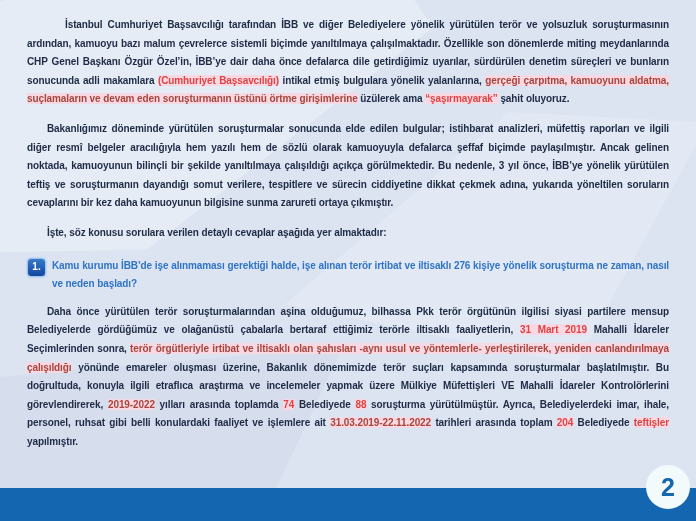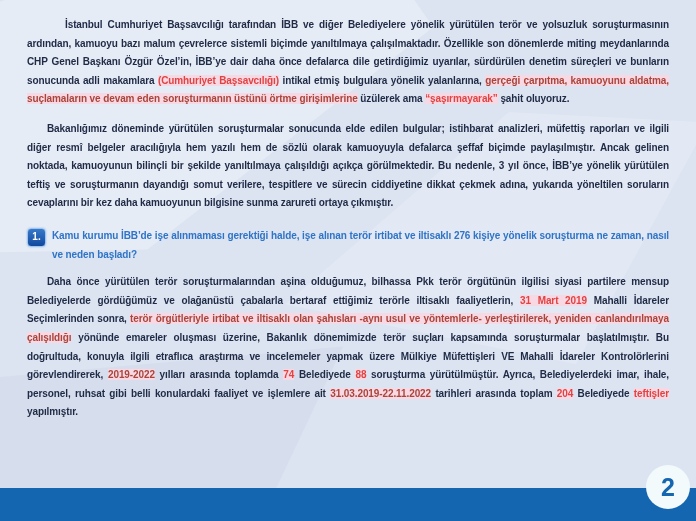--- a/index.html
+++ b/index.html
@@ -72,20 +72,21 @@
   <div class="wm wm-a"></div>
   <div class="wm wm-b"></div>
   <div class="wm wm-c"></div>
 
   <div class="content">
 
     <p class="para first"><span>İstanbul Cumhuriyet Başsavcılığı tarafından İBB ve diğer Belediyelere yönelik yürütülen terör ve yolsuzluk soruşturmasının ardından, kamuoyu bazı malum çevrelerce sistemli biçimde yanıltılmaya çalışılmaktadır. Özellikle son dönemlerde miting meydanlarında CHP Genel Başkanı Özgür Özel’in, İBB’ye dair daha önce defalarca dile getirdiğimiz uyarılar, sürdürülen denetim süreçleri ve bunların sonucunda adli makamlara </span><span class="red hl">(Cumhuriyet Başsavcılığı)</span><span> intikal etmiş bulgulara yönelik yalanlarına, </span><span class="brick hl">gerçeği çarpıtma, kamuoyunu aldatma, suçlamaların ve devam eden soruşturmanın üstünü örtme girişimlerine</span><span> üzülerek ama </span><span class="red hl">“şaşırmayarak”</span><span> şahit oluyoruz.</span></p>
 
     <p class="para"><span>Bakanlığımız döneminde yürütülen soruşturmalar sonucunda elde edilen bulgular; istihbarat analizleri, müfettiş raporları ve ilgili diğer resmî belgeler aracılığıyla hem yazılı hem de sözlü olarak kamuoyuyla defalarca şeffaf biçimde paylaşılmıştır. Ancak gelinen noktada, kamuoyunun bilinçli bir şekilde yanıltılmaya çalışıldığı açıkça görülmektedir. Bu nedenle, 3 yıl önce, İBB’ye yönelik yürütülen teftiş ve soruşturmanın dayandığı somut verilere, tespitlere ve sürecin ciddiyetine dikkat çekmek adına, yukarıda yöneltilen soruların cevaplarını bir kez daha kamuoyunun bilgisine sunma zarureti ortaya çıkmıştır.</span></p>
 
+    <p class="para intro"><span>İşte, söz konusu sorulara verilen detaylı cevaplar aşağıda yer almaktadır:</span></p>
 
     <div class="question">
       <span class="qbadge">1.</span>
       <span class="qtext">Kamu kurumu İBB’de işe alınmaması gerektiği halde, işe alınan terör irtibat ve iltisaklı 276 kişiye yönelik soruşturma ne zaman, nasıl ve neden başladı?</span>
     </div>
 
     <p class="para"><span>Daha önce yürütülen terör soruşturmalarından aşina olduğumuz, bilhassa Pkk terör örgütünün ilgilisi siyasi partilere mensup Belediyelerde gördüğümüz ve olağanüstü çabalarla bertaraf ettiğimiz terörle iltisaklı faaliyetlerin, </span><span class="red hl">31 Mart 2019</span><span> Mahalli İdareler Seçimlerinden sonra, </span><span class="brick hl">terör örgütleriyle irtibat ve iltisaklı olan şahısları -aynı usul ve yöntemlerle- yerleştirilerek, yeniden canlandırılmaya çalışıldığı</span><span> yönünde emareler oluşması üzerine, Bakanlık dönemimizde terör suçları kapsamında soruşturmalar başlatılmıştır. Bu doğrultuda, konuyla ilgili etraflıca araştırma ve incelemeler yapmak üzere Mülkiye Müfettişleri VE Mahalli İdareler Kontrolörlerini görevlendirerek, </span><span class="brick hl">2019-2022</span><span> yılları arasında toplamda </span><span class="red hl">74</span><span> Belediyede </span><span class="red hl">88</span><span> soruşturma yürütülmüştür. Ayrıca, Belediyelerdeki imar, ihale, personel, ruhsat gibi belli konulardaki faaliyet ve işlemlere ait </span><span class="brick hl">31.03.2019-22.11.2022</span><span> tarihleri arasında toplam </span><span class="red hl">204</span><span> Belediyede </span><span class="red hl">teftişler</span><span> yapılmıştır.</span></p>
 
   </div>
 

